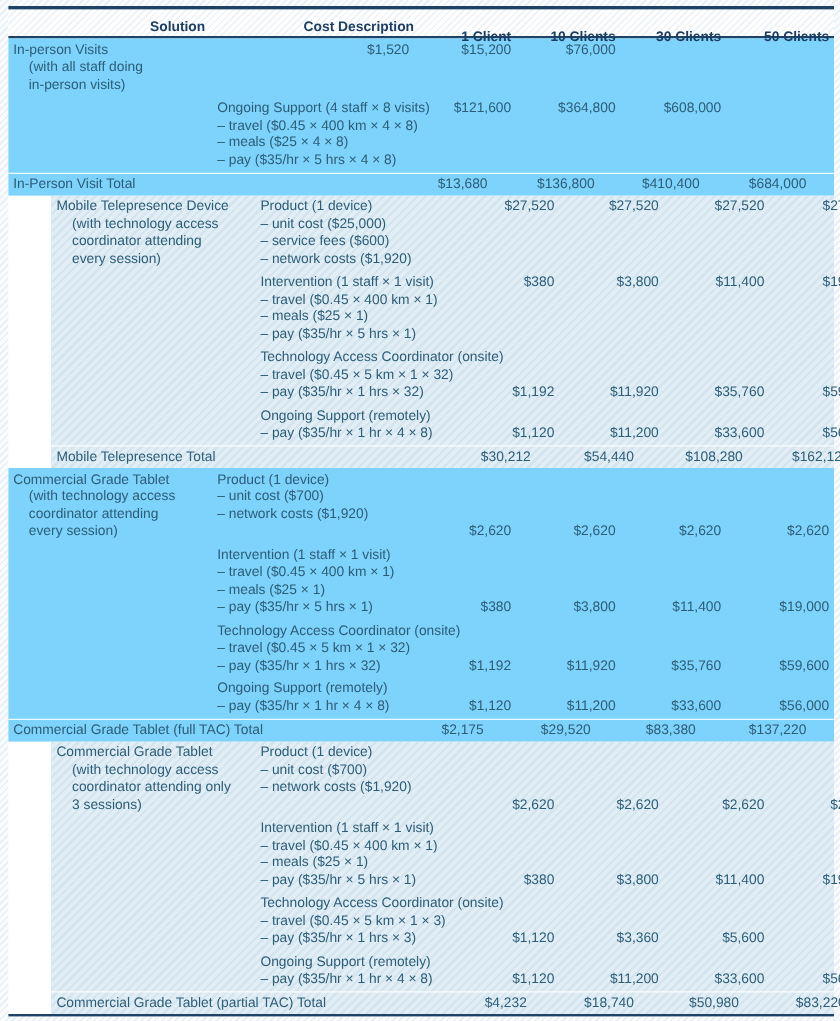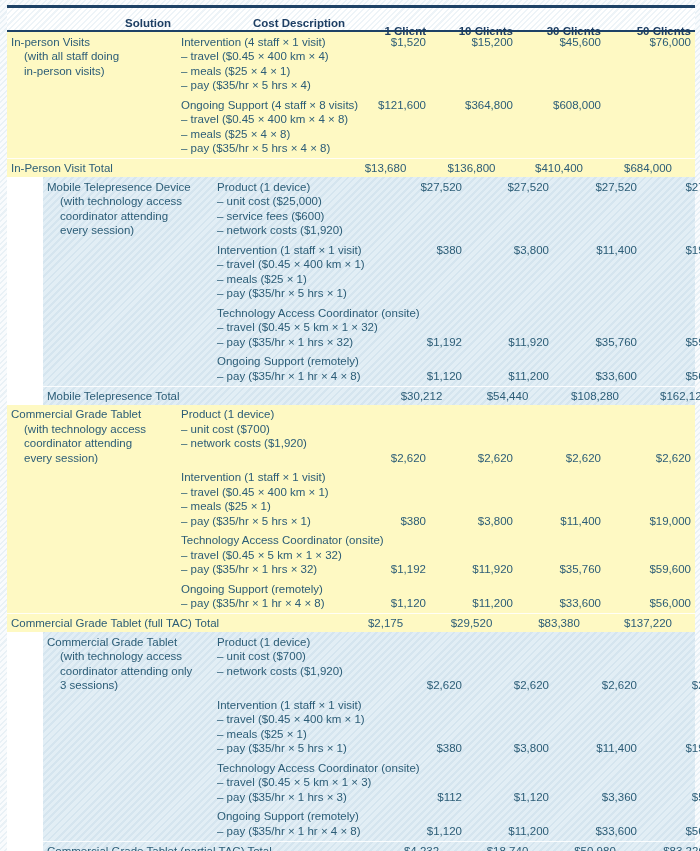--- a/index.html
+++ b/index.html
@@ -40,21 +40,21 @@
     align-items:center;
     border-bottom:2px solid var(--border-navy);
     background-image:repeating-linear-gradient(135deg, var(--head-a) 0px, var(--head-a) 1.5px, var(--head-b) 1.5px, var(--head-b) 4px);
     font-weight:bold;
     color:var(--header-text);
   }
   .th{white-space:nowrap;}
   .th.c-sol,.th.c-desc{text-align:right;}
   .th.c-num{text-align:right;padding-right:4px;margin-top:17px;}
   
-  .section{background:#fef9c3;}
+  .section{background:#7dd3fc;}
   .section.shaded{
     background-image:repeating-linear-gradient(135deg, var(--shade-a) 0px, var(--shade-a) 2px, var(--shade-b) 2px, var(--shade-b) 5px);
     margin-left:36px;
   }
   .block-row{padding:2.5px 0;}
   .cell{min-width:0;}
   .sol{padding-left:4px;}
   .sol-line{line-height:14.5px;white-space:nowrap;}
   .sol-line.cont{padding-left:13px;}
   .desc{padding-left:10px;}
@@ -98,34 +98,25 @@
     <div class="th c-num">50 Clients</div>
   </div>
   <div id="tbody">
       <div class="section">
         <div class="grid-row block-row">
           <div class="cell sol">
             <div class="sol-line">In-person Visits</div>
             <div class="sol-line cont">(with all staff doing</div>
             <div class="sol-line cont">in-person visits)</div>
           </div>
-          <div class="cell desc">
-            <div class="desc-line">Intervention (4 staff  × 1 visit)</div>
-            <div class="desc-line">– travel ($0.45 × 400 km × 4)</div>
-            <div class="desc-line">– meals ($25 × 4 × 1)</div>
-            <div class="desc-line">– pay ($35/hr × 5 hrs × 4)</div>
-          </div>
           <div class="cell val first">
             <div class="val-text">$1,520</div>
           </div>
           <div class="cell val first">
             <div class="val-text">$15,200</div>
-          </div>
-          <div class="cell val first">
-            <div class="val-text">$45,600</div>
           </div>
           <div class="cell val first">
             <div class="val-text">$76,000</div>
           </div>
         </div>
         <div class="grid-row block-row">
           <div class="cell sol"></div>
           <div class="cell desc">
             <div class="desc-line">Ongoing Support (4 staff × 8 visits)</div>
             <div class="desc-line">– travel ($0.45 × 400 km × 4 × 8)</div>
@@ -387,23 +378,20 @@
           </div>
         </div>
         <div class="grid-row block-row">
           <div class="cell sol"></div>
           <div class="cell desc">
             <div class="desc-line">Technology Access Coordinator (onsite)</div>
             <div class="desc-line">– travel ($0.45 × 5 km × 1 × 3)</div>
             <div class="desc-line">– pay ($35/hr × 1 hrs × 3)</div>
           </div>
           <div class="cell val last">
-            <div class="val-text">$112</div>
-          </div>
-          <div class="cell val last">
             <div class="val-text">$1,120</div>
           </div>
           <div class="cell val last">
             <div class="val-text">$3,360</div>
           </div>
           <div class="cell val last">
             <div class="val-text">$5,600</div>
           </div>
         </div>
         <div class="grid-row block-row">

